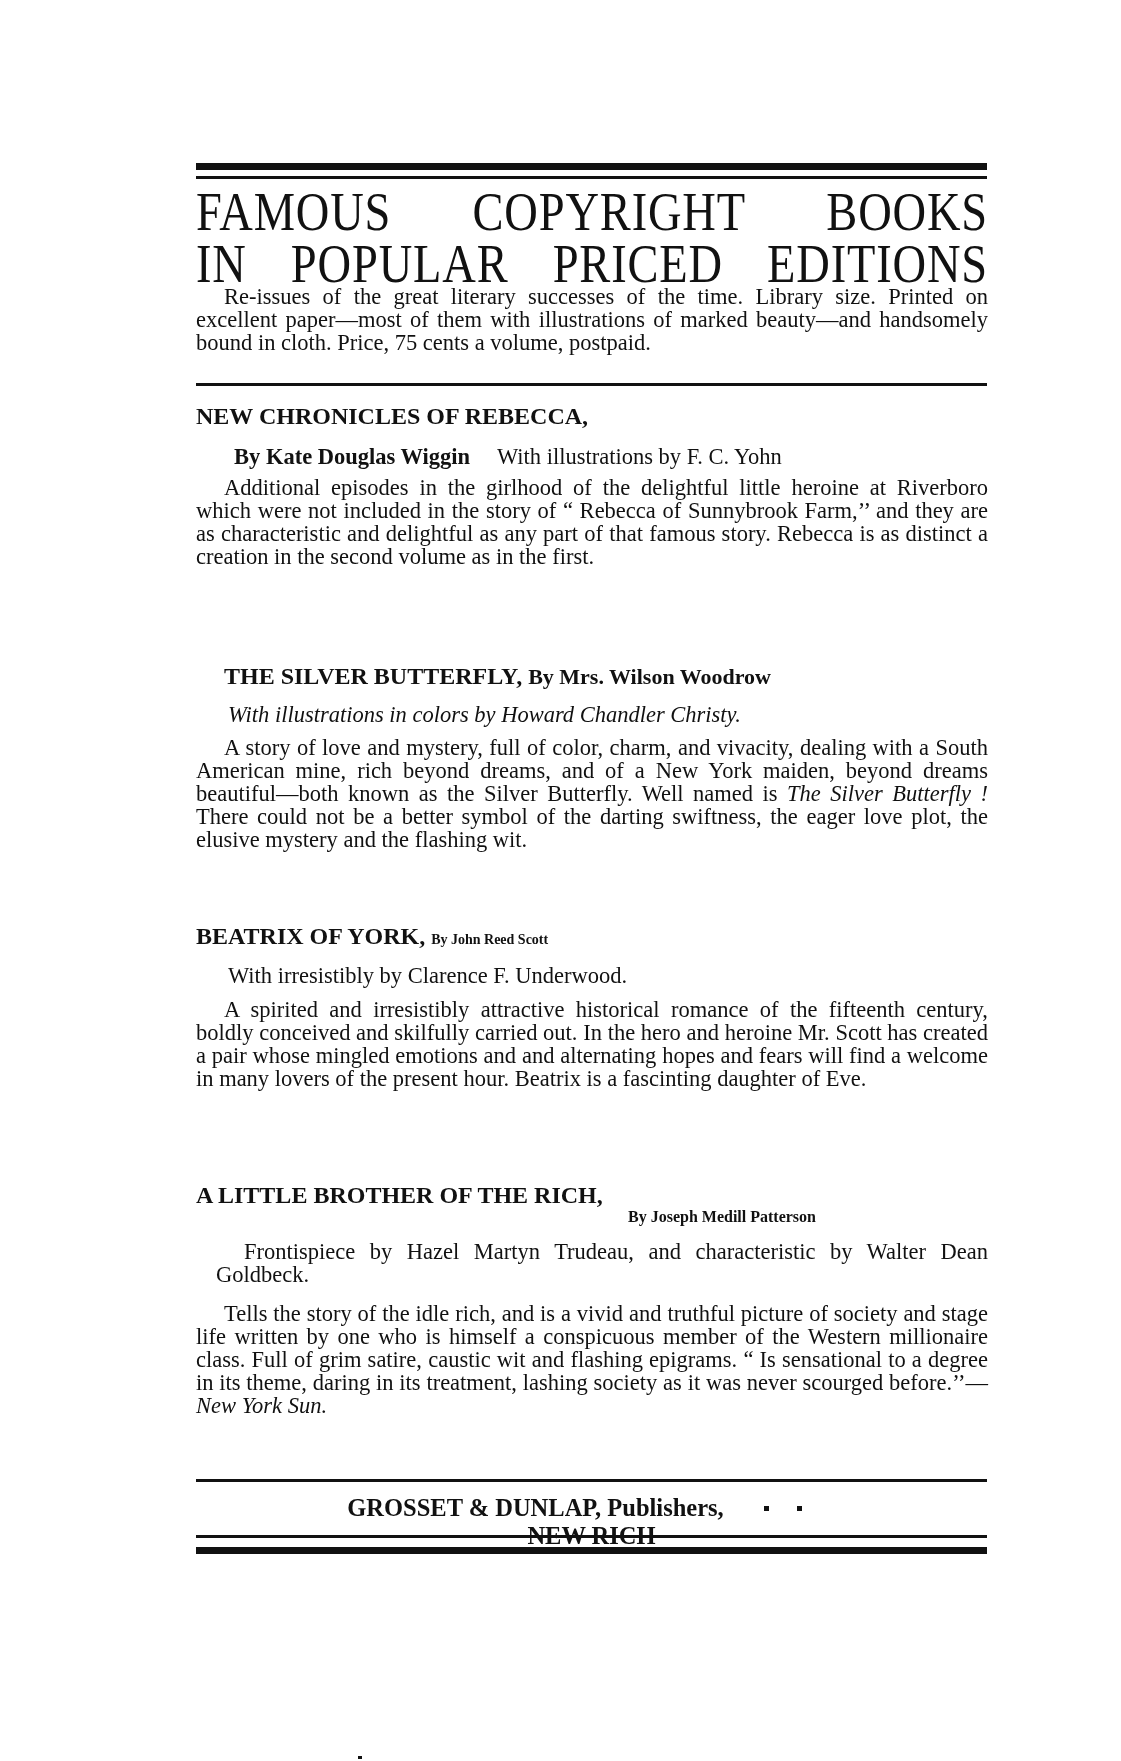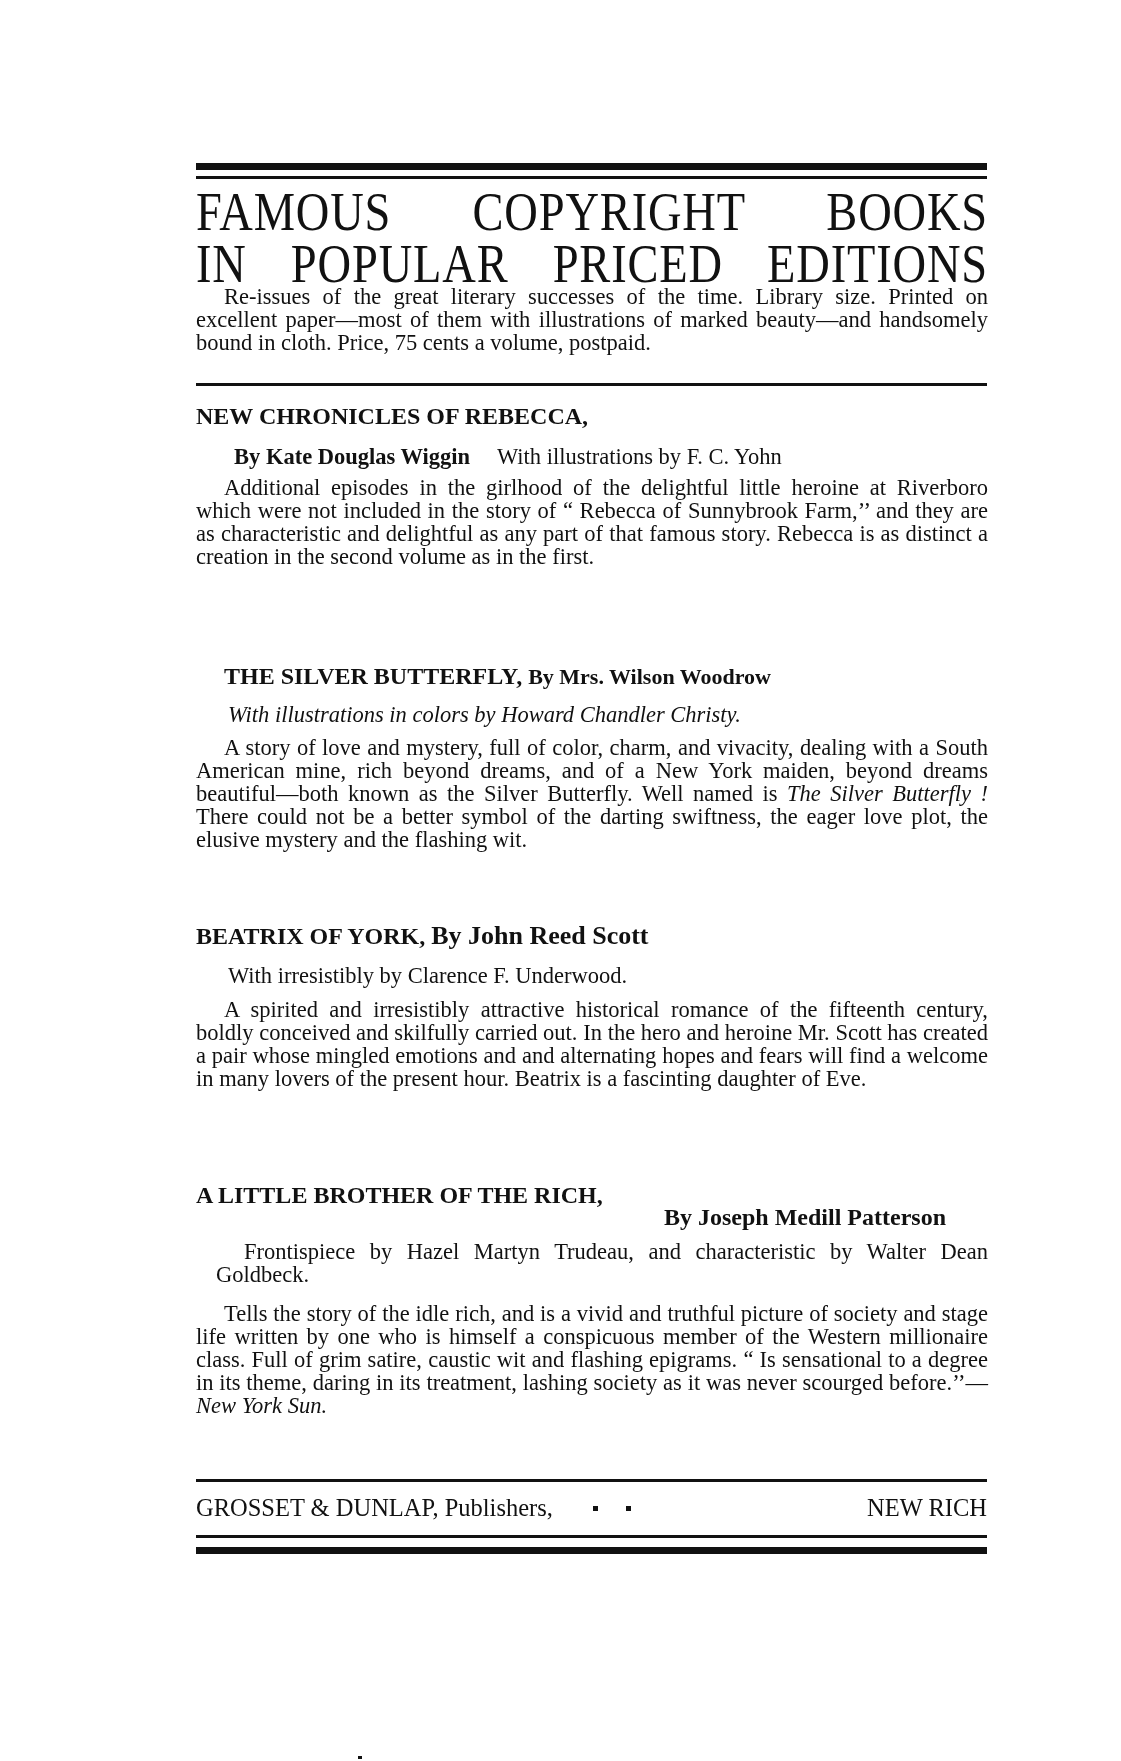--- a/index.html
+++ b/index.html
@@ -76,27 +76,27 @@
       line-height: 24px;
       white-space: nowrap;
       margin: 0;
       text-align: right;
     }
     .footer {
       position: absolute;
       left: 196px;
       width: 791px;
       top: 1494px;
-      font-weight: normal;
+      font-weight: bold;
       font-size: 24.5px;
       line-height: 28px;
       display: flex;
-      justify-content: space-between;
       align-items: center;
       white-space: nowrap;
+      flex-direction: column;
     }
     .footer .dots {
       display: inline-flex;
       gap: 28px;
       margin-left: 40px;
       margin-right: 34px;
     }
     .footer .dot {
       display: inline-block;
       width: 5px;
@@ -142,27 +142,27 @@
 
 <div class="heading" style="top:663px;margin-left:28px;">
   <span>THE SILVER BUTTERFLY,</span>
   <span style="font-size:22px;">By Mrs. Wilson Woodrow</span>
 </div>
 <div class="subline" style="left:228px; top:703px;font-style:italic;">With illustrations in colors by Howard Chandler Christy.</div>
 <p class="para indent" style="top:736px;"><span>A story of love and mystery, full of color, charm, and vivacity, dealing with a South American mine, rich beyond dreams, and of a New York maiden, beyond dreams beautiful—both known as the Silver Butterfly. Well named is </span><i>The Silver Butterfly !</i><span> There could not be a better symbol of the darting swiftness, the eager love plot, the elusive mystery and the flashing wit.</span></p>
 
 <div class="heading" style="top:923px;">
   <span>BEATRIX OF YORK,</span>
-  <span style="font-size:26px;">By John Reed Scott</span>
+  <span style="font-size:14px;">By John Reed Scott</span>
 </div>
 <div class="subline" style="left:228px; top:964px;">With irresistibly by Clarence F. Underwood.</div>
 <p class="para indent" style="top:998px;">A spirited and irresistibly attractive historical romance of the fifteenth century, boldly conceived and skilfully carried out. In the hero and heroine Mr. Scott has created a pair whose mingled emotions and and alternating hopes and fears will find a welcome in many lovers of the present hour. Beatrix is a fascinting daughter of Eve.</p>
 
 <h2 class="heading" style="top:1182px;">A LITTLE BROTHER OF THE RICH,</h2>
-<div class="subline byline-bold" style="left:664px; top:1205px; font-size:24px;">By Joseph Medill Patterson</div>
+<div class="subline byline-bold" style="left:628px; top:1205px; font-size:16px;">By Joseph Medill Patterson</div>
 <p class="para" style="top:1240px; text-indent:28px; padding-left:20px; width:772px;">Frontispiece by Hazel Martyn Trudeau, and characteristic by Walter Dean Goldbeck.</p>
 <p class="para indent" style="top:1302px;"><span>Tells the story of the idle rich, and is a vivid and truthful picture of society and stage life written by one who is himself a conspicuous member of the Western millionaire class. Full of grim satire, caustic wit and flashing epigrams. “ Is sensational to a degree in its theme, daring in its treatment, lashing society as it was never scourged before.’’—</span><i>New York Sun.</i></p>
 
 <div class="rule thin" style="top:1479px;"></div>
 <div class="footer">
   <div class="left-group">
     <span>GROSSET &amp; DUNLAP, Publishers,</span>
     <span class="dots">
       <span class="dot"></span>
       <span class="dot"></span>

